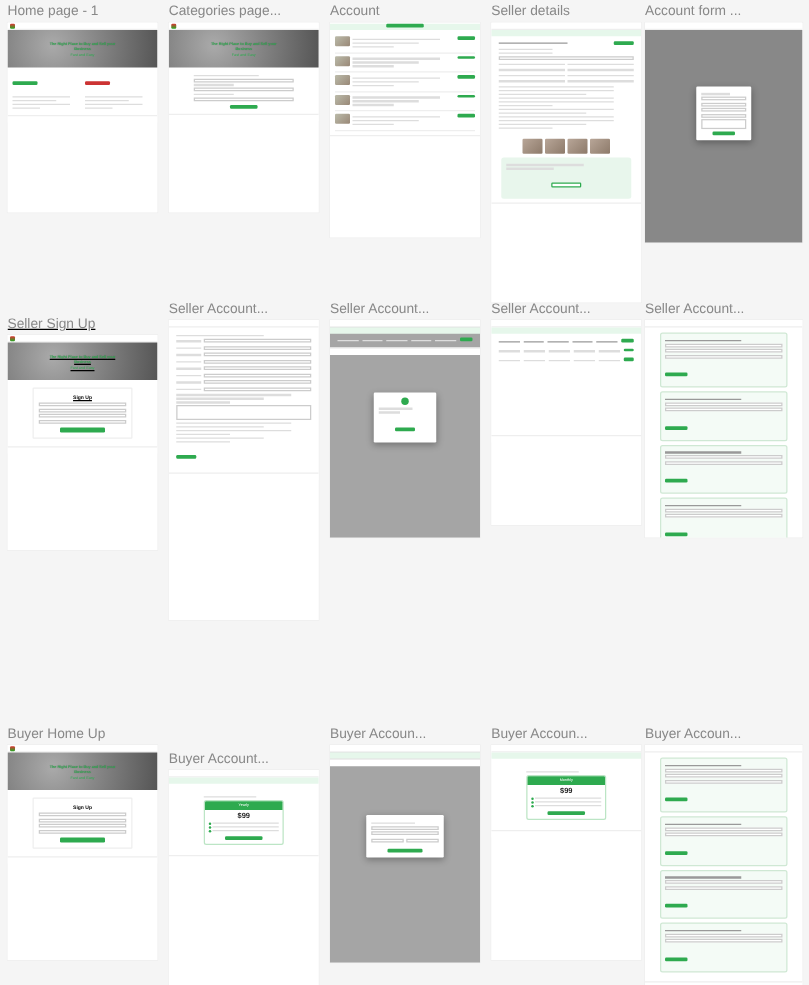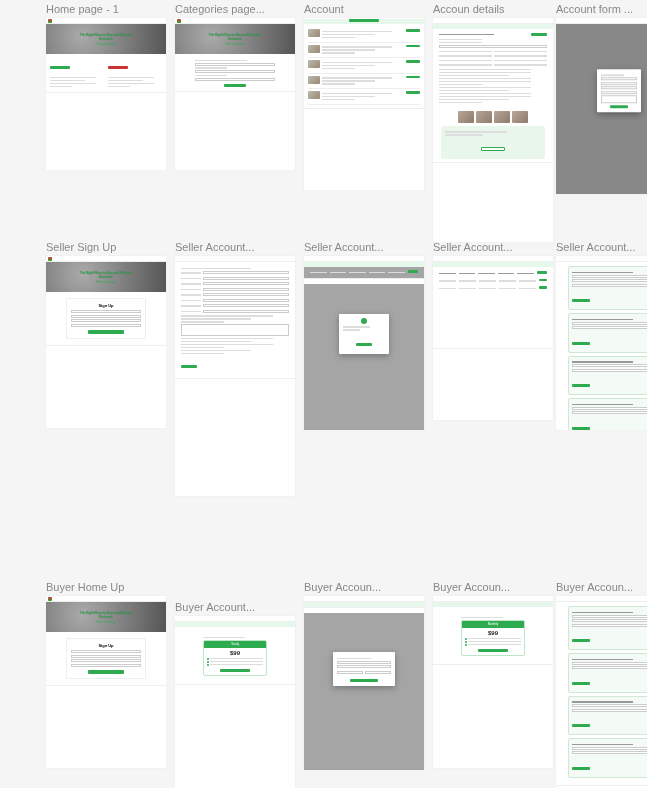--- a/index.html
+++ b/index.html
@@ -6,21 +6,20 @@
   body {
     background: #f5f5f5;
     font-family: Arial, Helvetica, sans-serif;
     width: 647px;
     height: 788px;
     overflow: hidden;
     position: relative;
   }
   .artboard {
     position: absolute;
-    margin-left: 40px;
   }
   .ab-title {
     font-size: 11px;
     color: #888;
     white-space: nowrap;
     overflow: hidden;
     text-overflow: ellipsis;
     margin-bottom: 2px;
     height: 14px;
     line-height: 14px;
@@ -279,21 +278,21 @@
             <span class="btn" style="height: 2.5px; width: 14px;"></span>
           </div>
         </div>
         <div class="footer">
           <span></span>
           <span></span>
         </div>
       </div>
     </div>
     <div class="artboard" style="left: 393px; top: 2px; width: 120px;">
-      <div class="ab-title" style="width: 120px;">Accoun details</div>
+      <div class="ab-title" style="width: 120px;">Seller details</div>
       <div class="ab-thumb" style="height: 224px;">
         <div class="topbar"></div>
         <div class="greenband"></div>
         <div style="padding:3px 6px;">
           <div style="display:flex;justify-content:space-between;align-items:center;margin-bottom:2px;">
             <div class="line dark lg" style="width: 55px;"></div>
             <span class="btn" style="height: 3px; width: 16px;"></span>
           </div>
           <div class="line sm"></div>
           <div class="line sm"></div>
@@ -350,21 +349,21 @@
             <div class="input"></div>
             <div class="input"></div>
             <div class="input"></div>
             <div class="input"></div>
             <div class="input" style="height: 8px;"></div>
             <span class="btn" style="display: block; margin: 2px auto 0px; width: 18px; height: 3px;"></span>
           </div>
         </div>
       </div>
     </div>
-    <div class="artboard" style="left: 6px; top: 240px; width: 120px;">
+    <div class="artboard" style="left: 6px; top: 252px; width: 120px; text-decoration: underline;">
       <div class="ab-title" style="width: 120px;">Seller Sign Up</div>
       <div class="ab-thumb" style="height: 172px;">
         <div class="topbar">
           <div class="logo"></div>
         </div>
         <div class="hero">
           <div class="hero-text">The Right Place to Buy and Sell your</div>
           <div class="hero-text">Business</div>
           <div class="hero-sub">Fast and Easy</div>
         </div>

